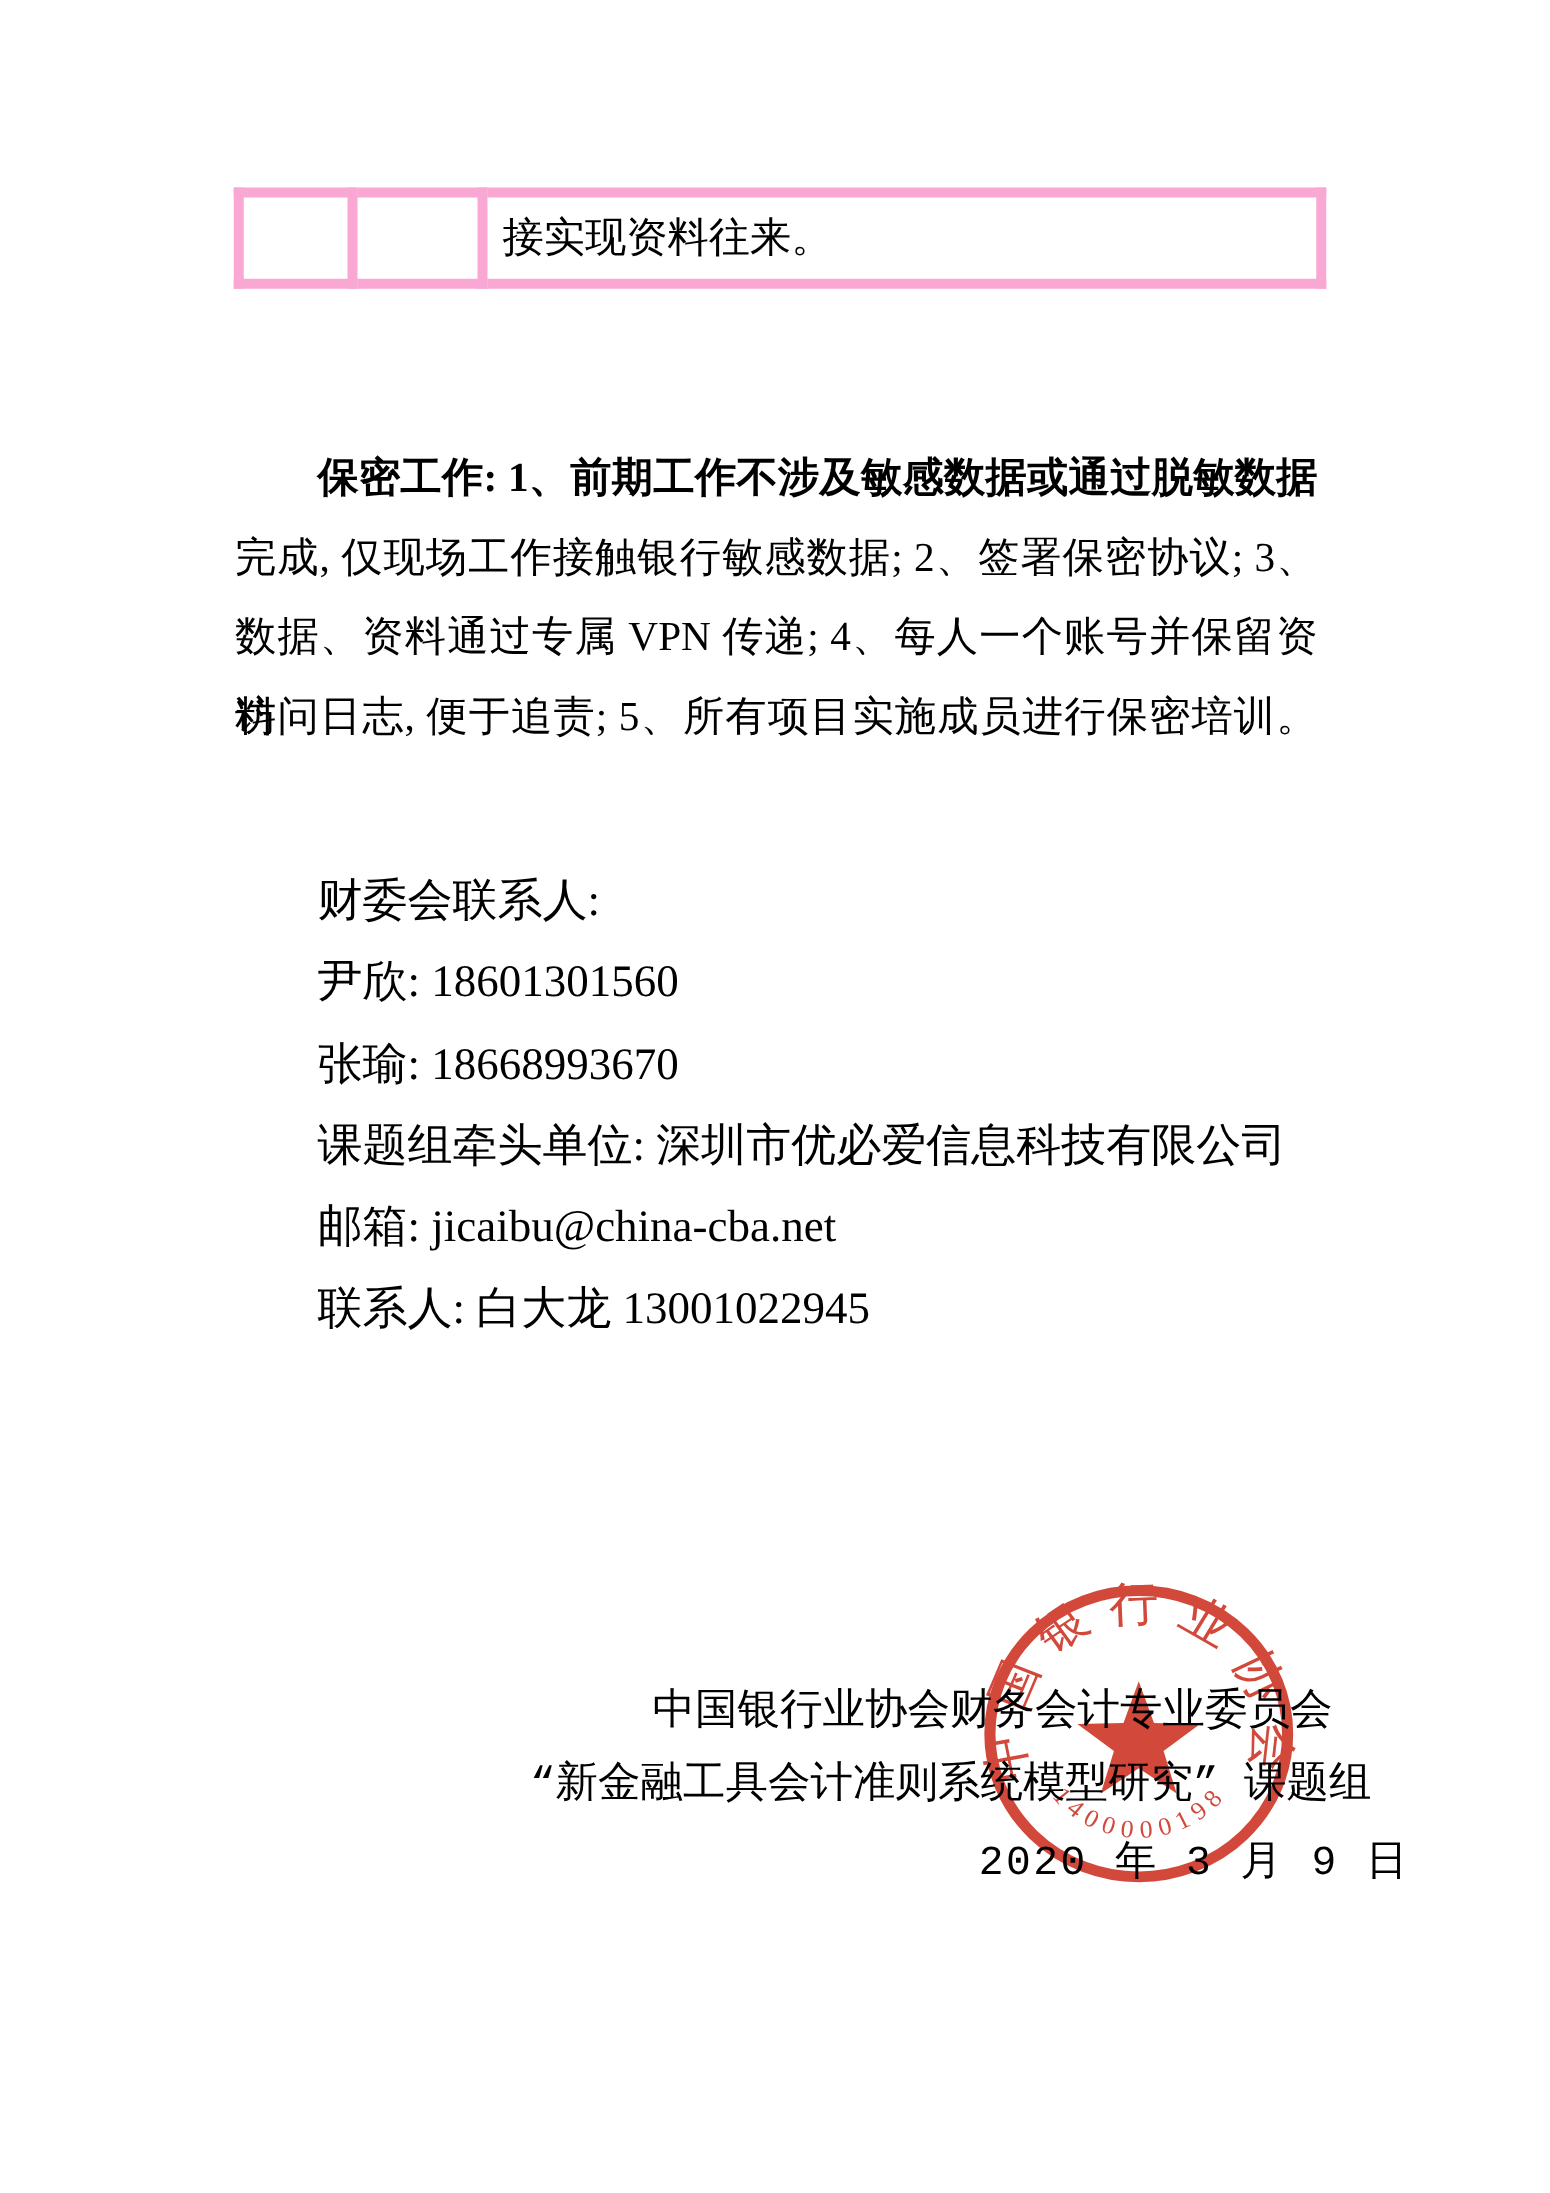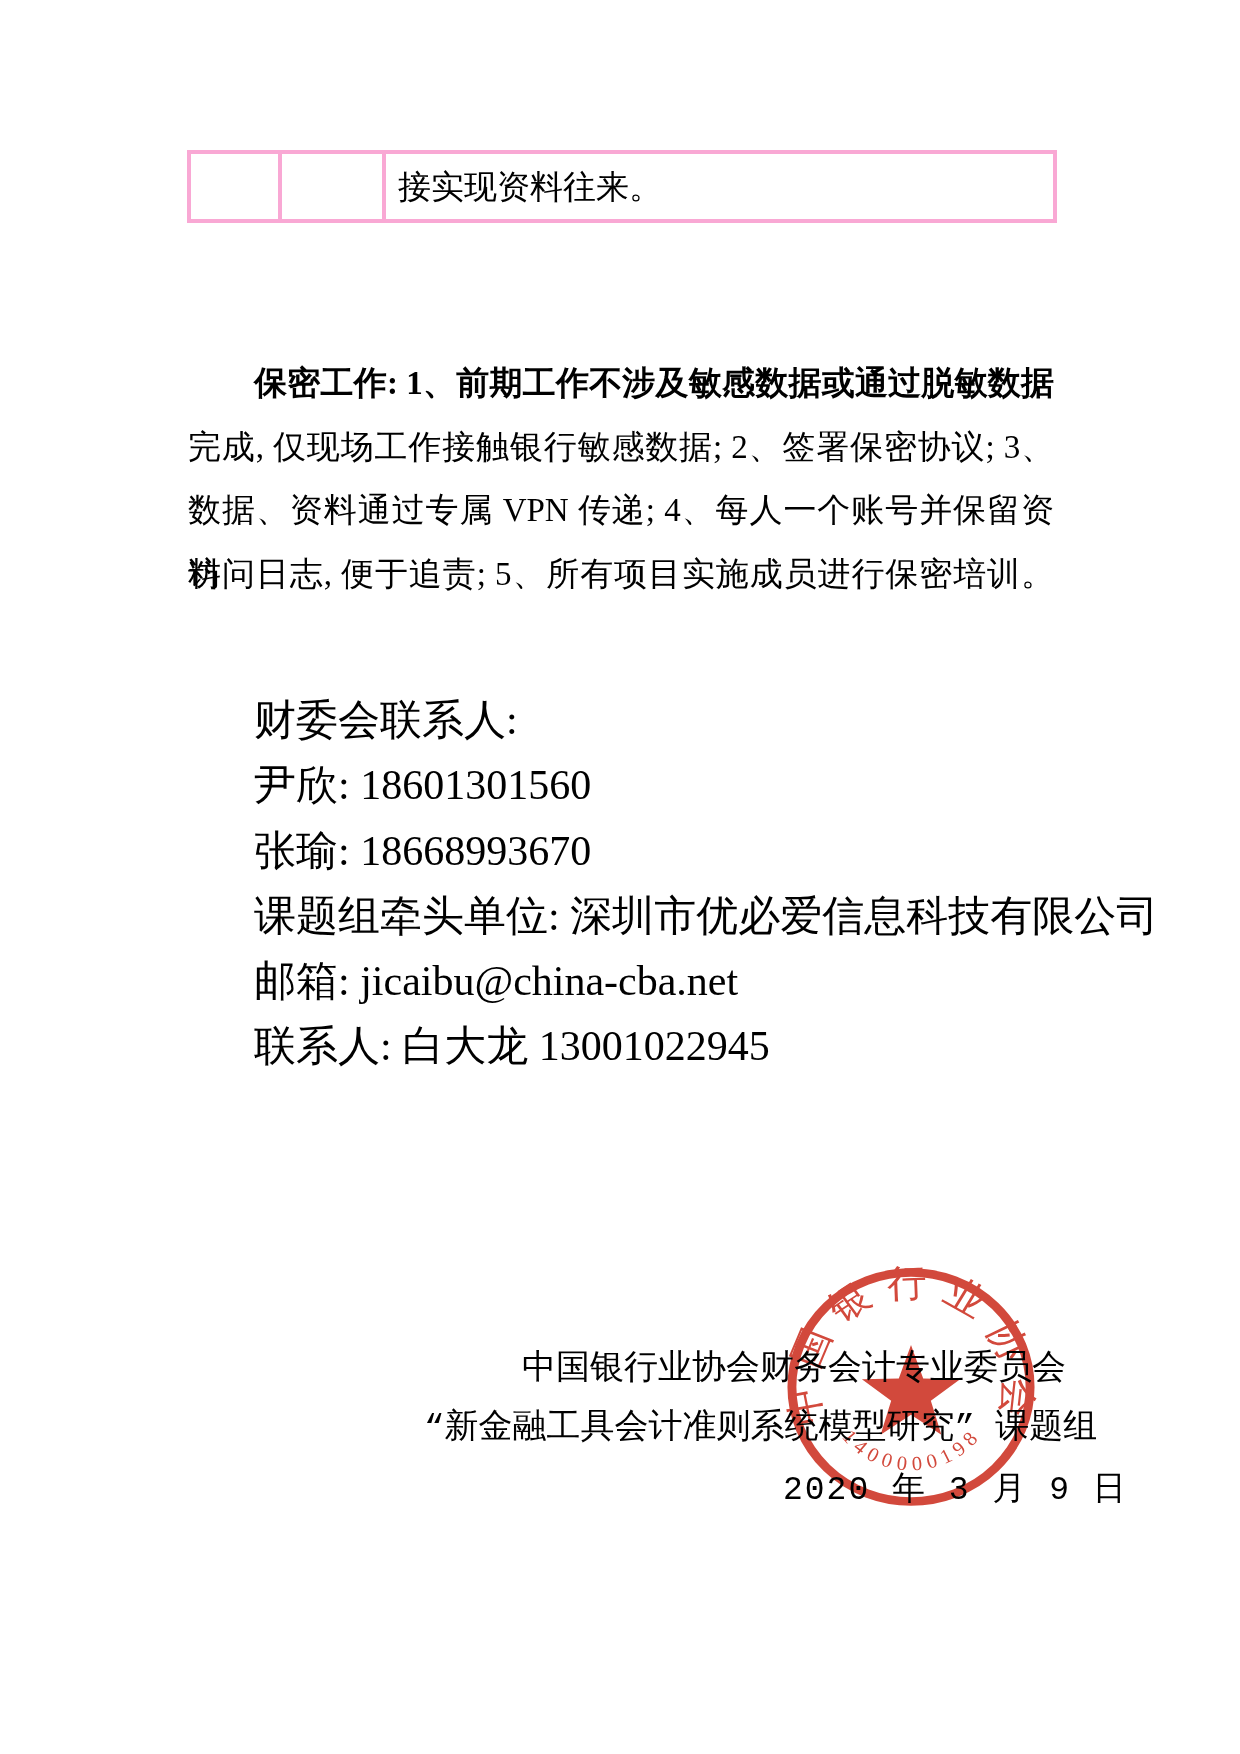--- a/index.html
+++ b/index.html
@@ -17,21 +17,21 @@
   
   .doc-table {
     position: absolute;
     left: 187px;
     top: 150px;
     width: 866px;
     border-collapse: collapse;
     table-layout: fixed;
   }
   .doc-table td {
-    border: 4px solid #f9a8d4;
+    border: 8px solid #f9a8d4;
     vertical-align: top;
     font-size: 33px;
     line-height: 63px;
     padding: 2px 8px 0 12px;
     overflow: hidden;
   }
   .doc-table tr.r1 td { height: 66px; }
   .doc-table tr.r2 td { height: 127px; }
 
   
@@ -49,21 +49,21 @@
     text-align-last: justify;
     white-space: normal;
   }
   .pline.first { padding-left: 66px; font-weight: bold; }
 
   
   .contacts {
     position: absolute;
     left: 254px;
     top: 688px;
-    font-size: 42px;
+    font-size: 36px;
     line-height: 65.3px;
     white-space: nowrap;
   }
 
   
   .sig-line {
     position: absolute;
     white-space: nowrap;
     font-size: 34px;
     z-index: 2;

